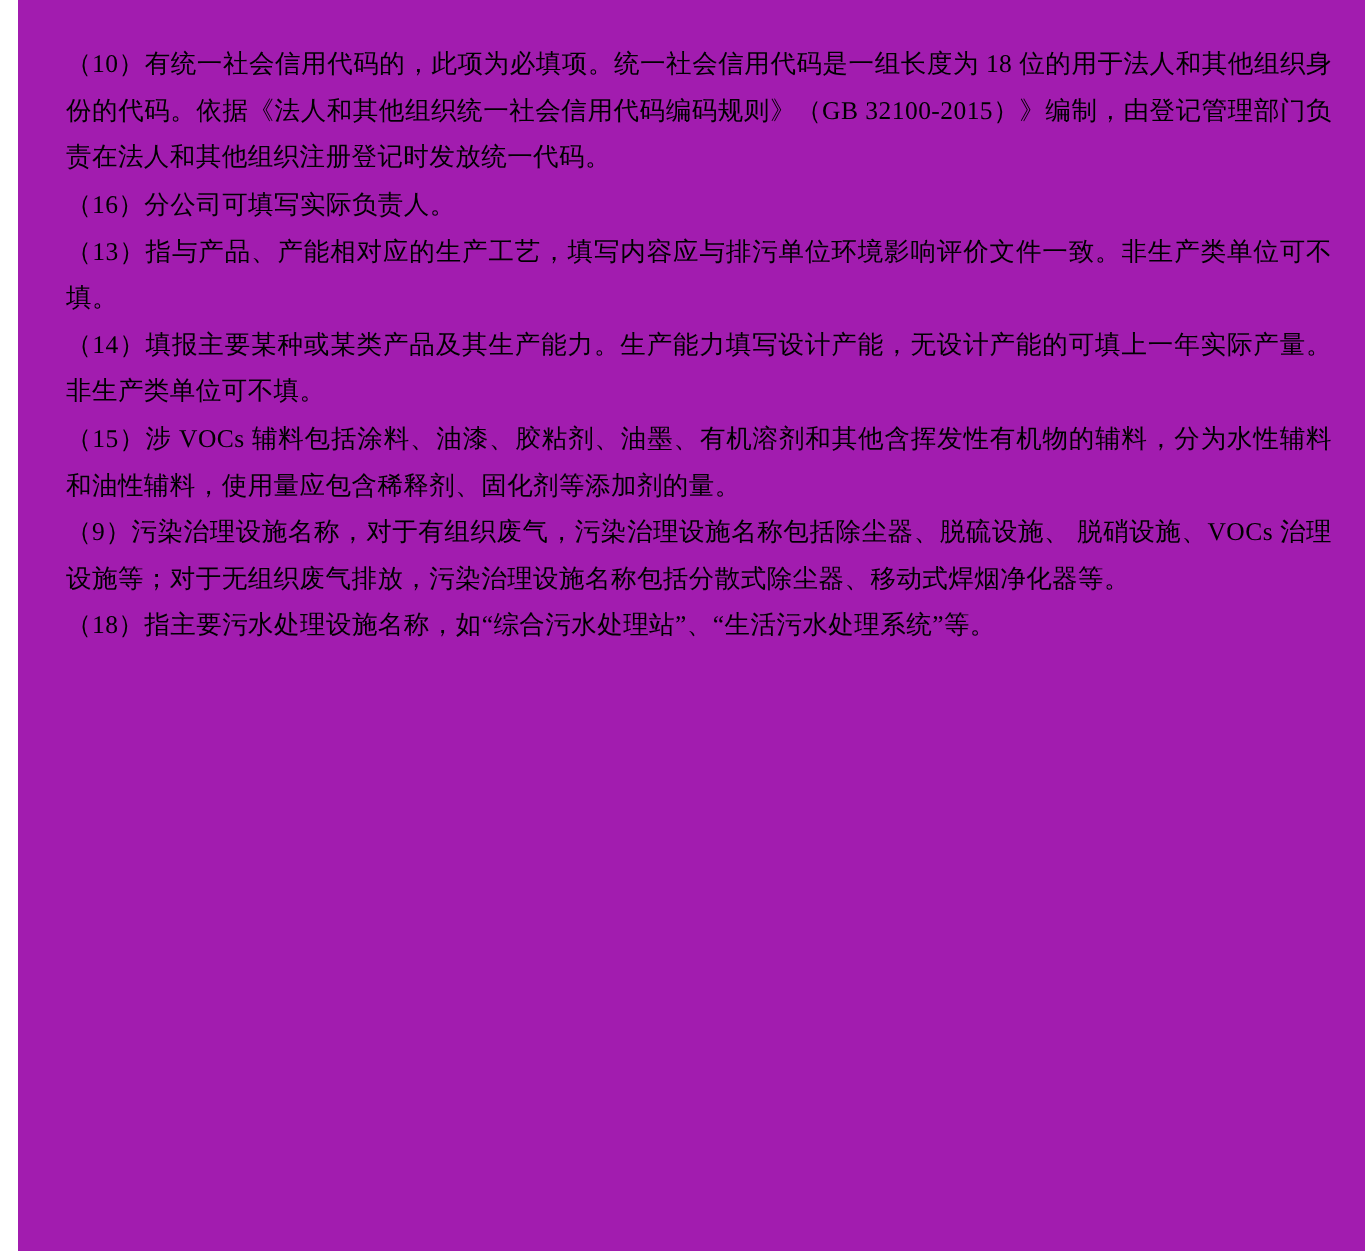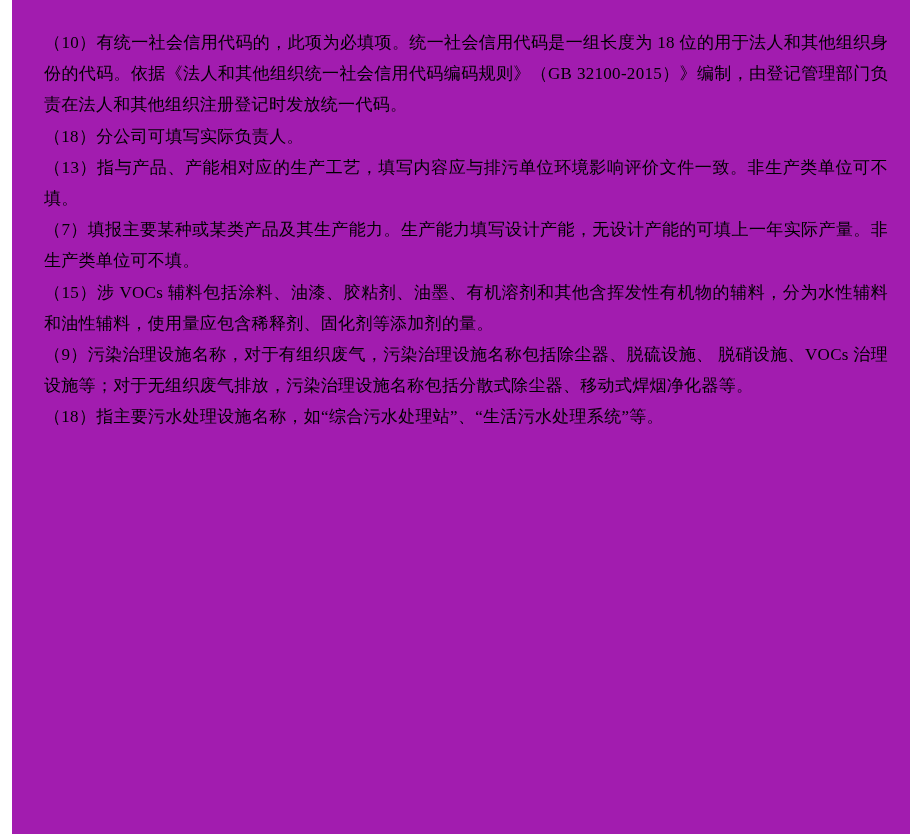--- a/index.html
+++ b/index.html
@@ -31,19 +31,19 @@
     text-justify: inter-ideograph;
     letter-spacing: 0.3px;
     word-break: break-all;
   }
 </style>
 </head>
 <body>
 
 <div class="page">
   <p>（10）有统一社会信用代码的，此项为必填项。统一社会信用代码是一组长度为 18 位的用于法人和其他组织身份的代码。依据《法人和其他组织统一社会信用代码编码规则》（GB 32100-2015）》编制，由登记管理部门负责在法人和其他组织注册登记时发放统一代码。</p>
-  <p>（18）分公司可填写实际负责人。</p>
+  <p>（16）分公司可填写实际负责人。</p>
   <p>（13）指与产品、产能相对应的生产工艺，填写内容应与排污单位环境影响评价文件一致。非生产类单位可不填。</p>
-  <p>（7）填报主要某种或某类产品及其生产能力。生产能力填写设计产能，无设计产能的可填上一年实际产量。非生产类单位可不填。</p>
+  <p>（14）填报主要某种或某类产品及其生产能力。生产能力填写设计产能，无设计产能的可填上一年实际产量。非生产类单位可不填。</p>
   <p>（15）涉 VOCs 辅料包括涂料、油漆、胶粘剂、油墨、有机溶剂和其他含挥发性有机物的辅料，分为水性辅料和油性辅料，使用量应包含稀释剂、固化剂等添加剂的量。</p>
   <p>（9）污染治理设施名称，对于有组织废气，污染治理设施名称包括除尘器、脱硫设施、 脱硝设施、VOCs 治理设施等；对于无组织废气排放，污染治理设施名称包括分散式除尘器、移动式焊烟净化器等。</p>
   <p>（18）指主要污水处理设施名称，如“综合污水处理站”、“生活污水处理系统”等。</p>
 </div>
 
 </body></html>

